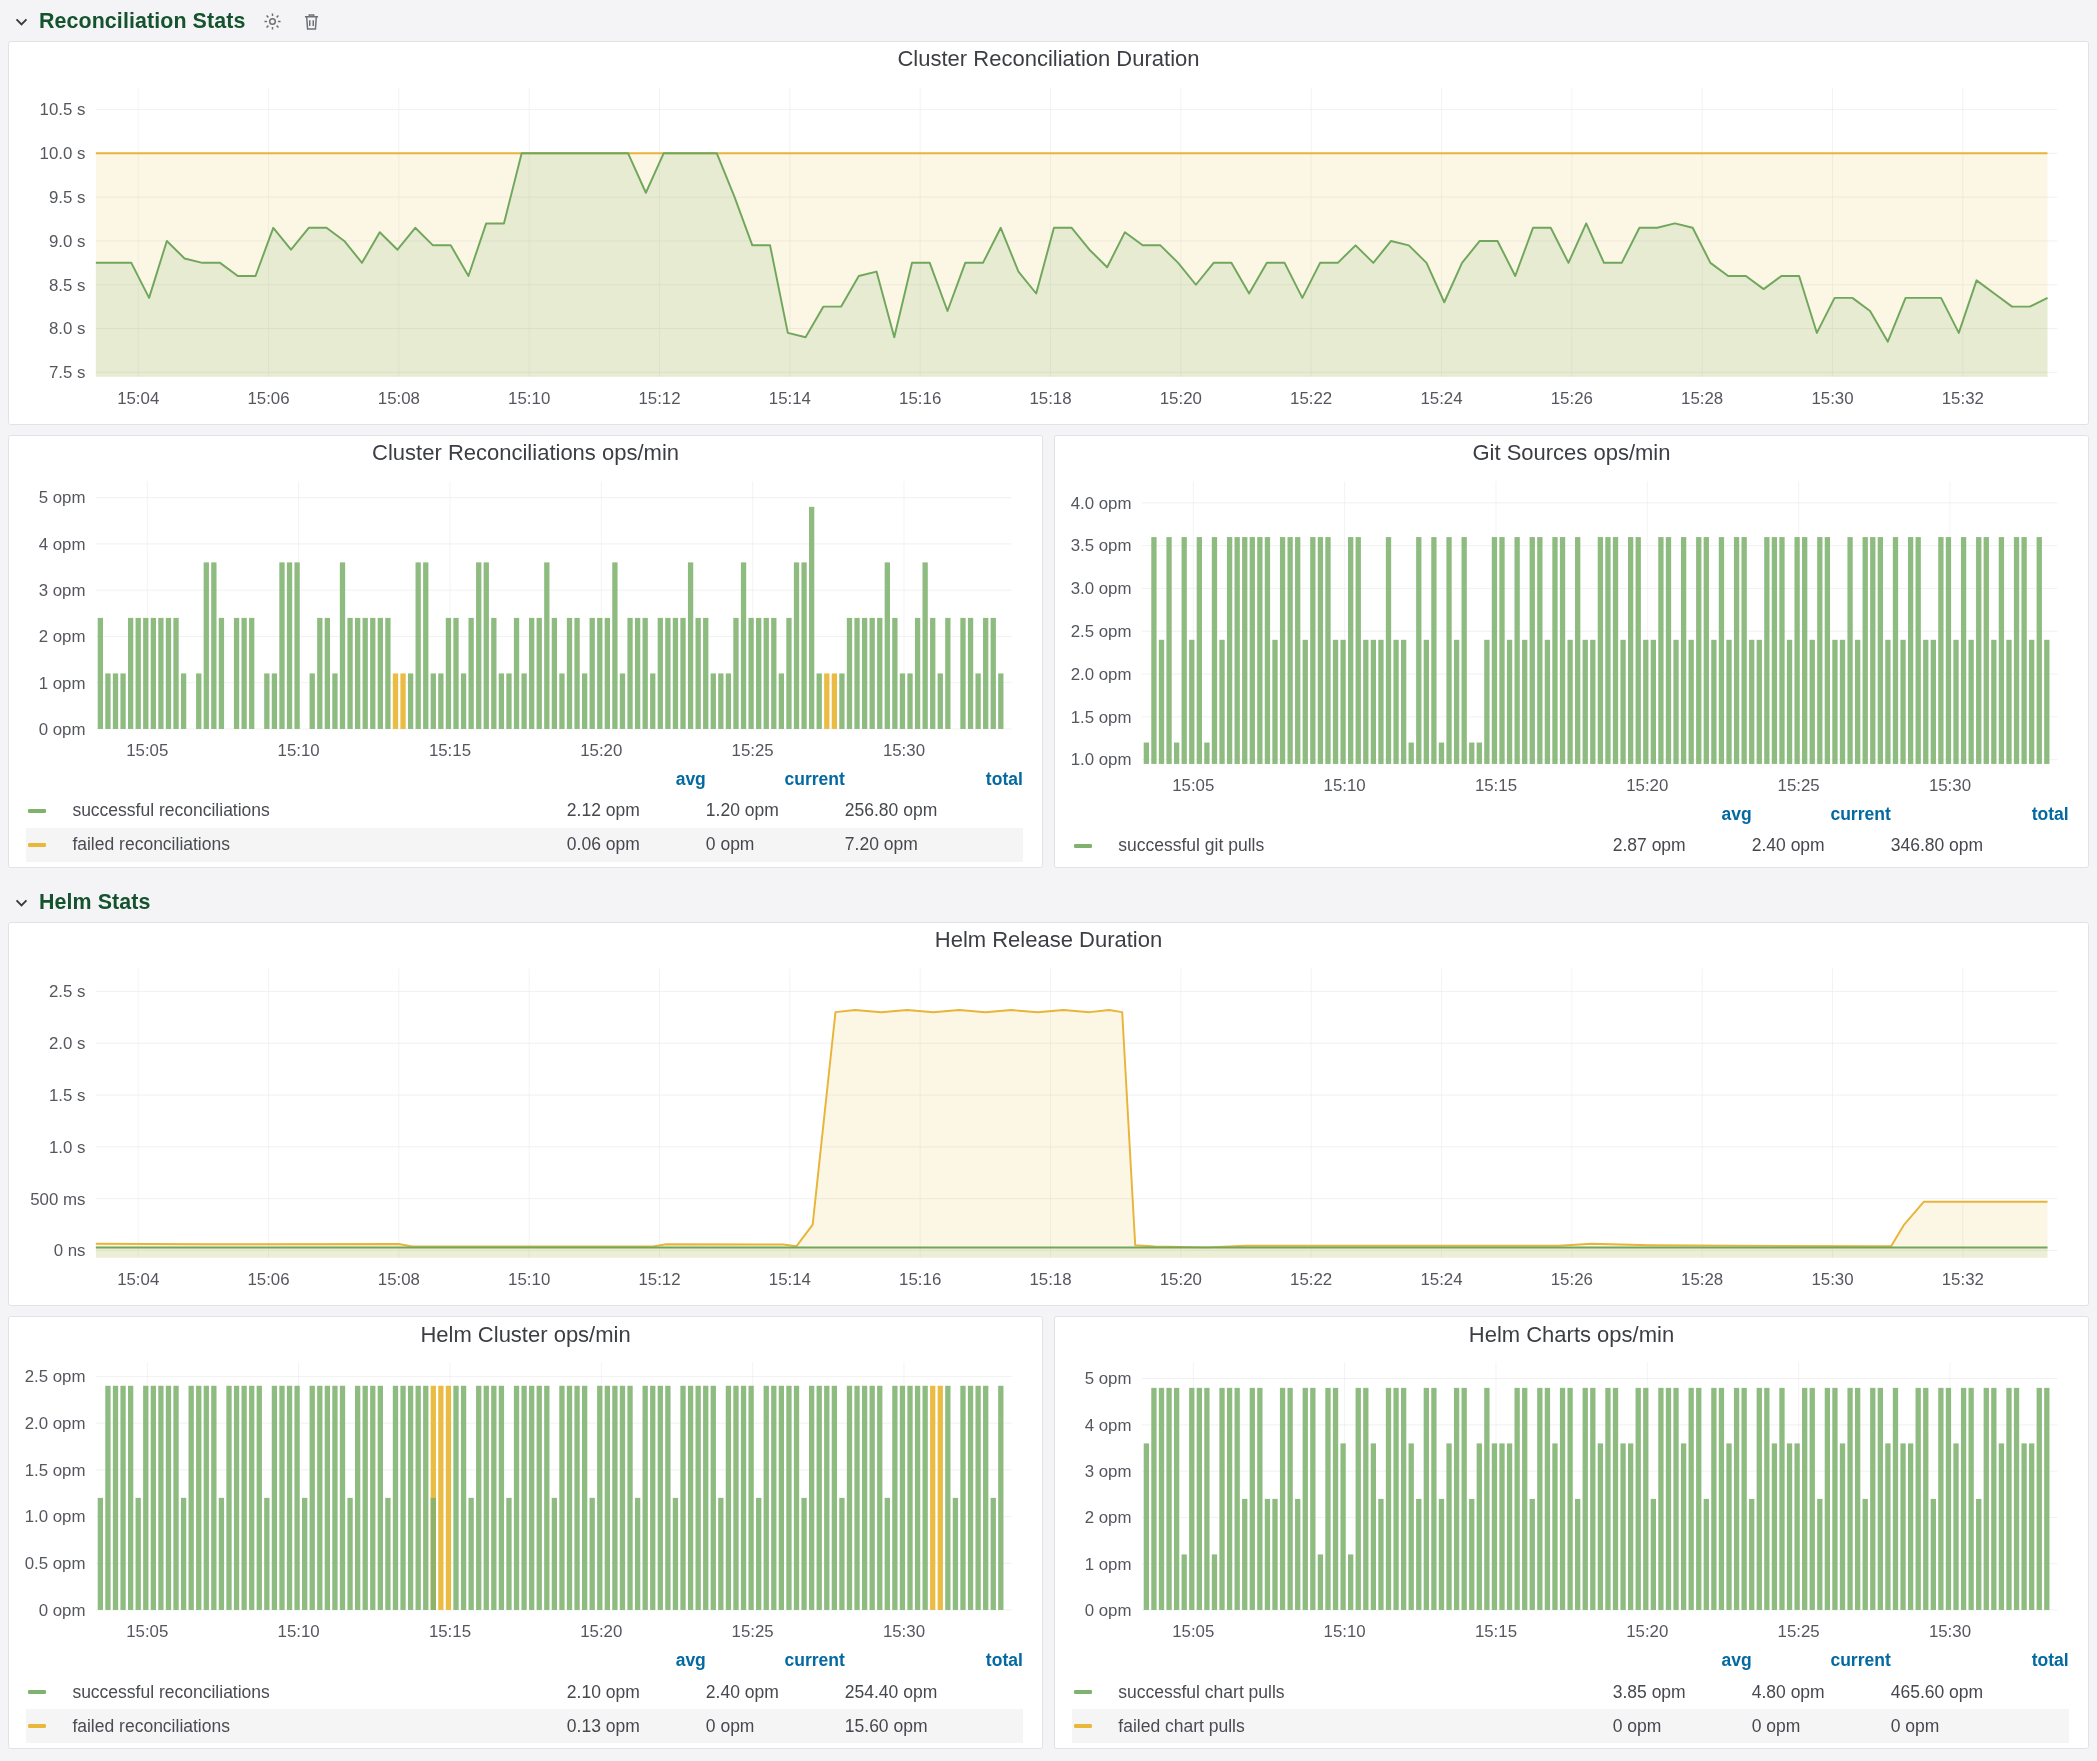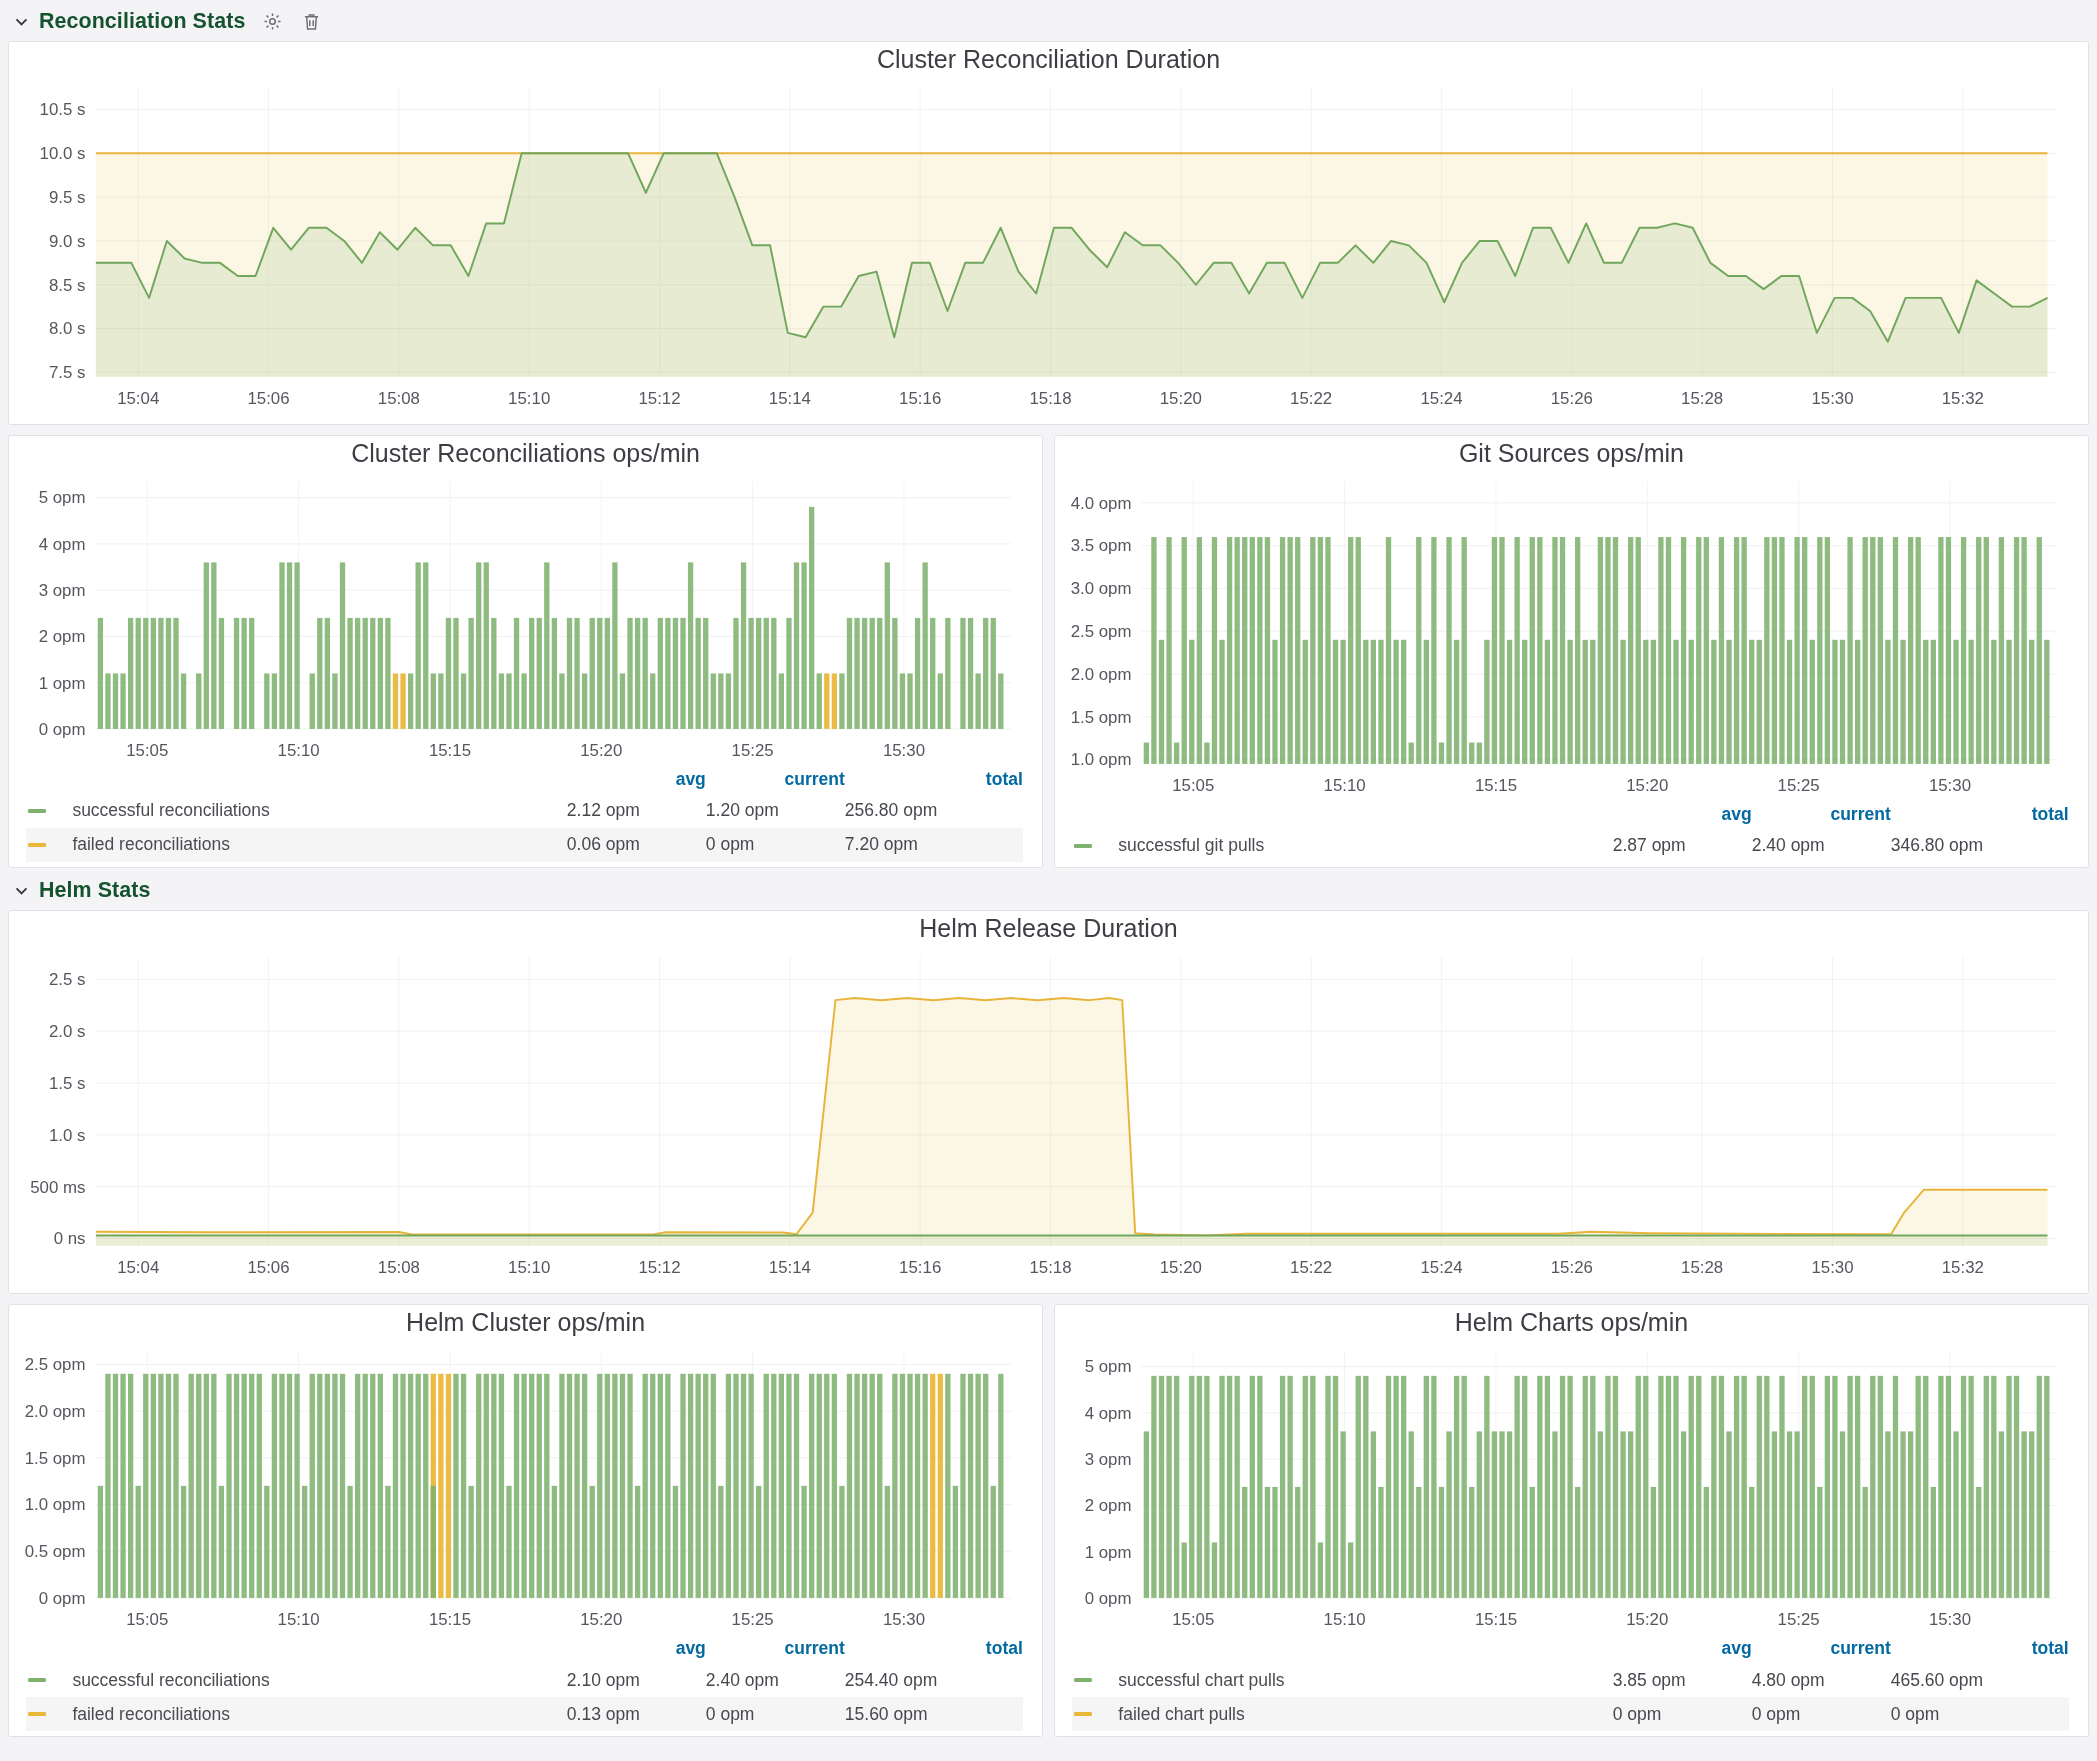--- a/index.html
+++ b/index.html
@@ -6,23 +6,23 @@
   body{width:2097px;background:#f4f4f6;font-family:"Liberation Sans",sans-serif;color:#3f4147;-webkit-font-smoothing:antialiased}
   .page{padding:2.6px 7.8px 6.5px 7.8px}
   .row-header{display:flex;align-items:center;gap:14.3px;height:38px;padding:0 5.2px}
   .row-title-wrap{display:flex;align-items:center;gap:9px;cursor:pointer}
   .row-title{font-size:21.4px;font-weight:700;color:#14532d;letter-spacing:0.1px}
   .chev{width:17px;height:17px;stroke:#35383d;stroke-width:2.6;fill:none}
   .icon-btn{width:25px;height:25px;display:flex;align-items:center;justify-content:center;cursor:pointer}
   .icon-btn svg{width:21px;height:21px;stroke:#6d7076;stroke-width:1.7;fill:none}
   .panel{background:#fff;border:0.6px solid #dfe2e6;border-radius:2.6px;display:flex;flex-direction:column;box-sizing:border-box}
   .panel-full{height:384px;margin-bottom:10.4px}
-  .row-2{display:flex;gap:10.4px;margin-bottom:4px}
+  .row-2{display:flex;gap:10.4px;margin-bottom:16px}
   .panel-half{flex:1;height:433px}
-  .panel-title{height:35px;display:flex;align-items:center;justify-content:center;font-size:25px;font-weight:500;color:#3c3e44;cursor:pointer}
+  .panel-title{height:35px;display:flex;align-items:center;justify-content:center;font-size:22px;font-weight:500;color:#3c3e44;cursor:pointer}
   svg.chart{width:100%;display:block;flex:none}
   #cluster-duration-chart,#helm-duration-chart{height:335px}
   #cluster-ops-chart,#helm-releases-chart,#helm-charts-chart{height:293px}
   #git-sources-chart{height:328px}
   .tick{font-size:26px;fill:#55575e;font-family:"Liberation Sans",sans-serif}
   .legend{padding:1.3px 19.5px 3.9px 17px}
   .lhead,.lrow{display:grid;grid-template-columns:1fr 139px 139px 178px;align-items:center}
   .lhead{height:28.5px}
   .lhead span{text-align:right;color:#0369a1;font-weight:700;font-size:17.5px;cursor:pointer}
   .lrow{height:34px;font-size:17.5px;color:#4a4c52}

